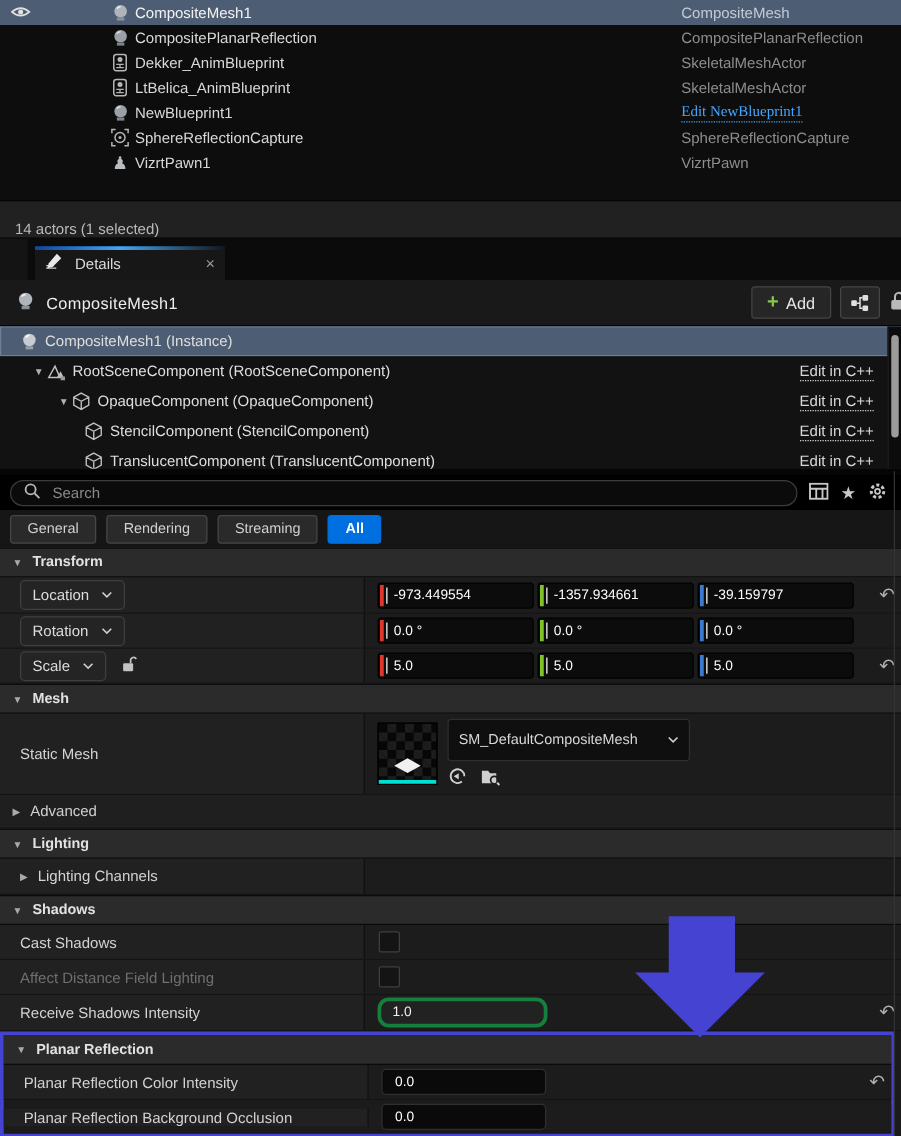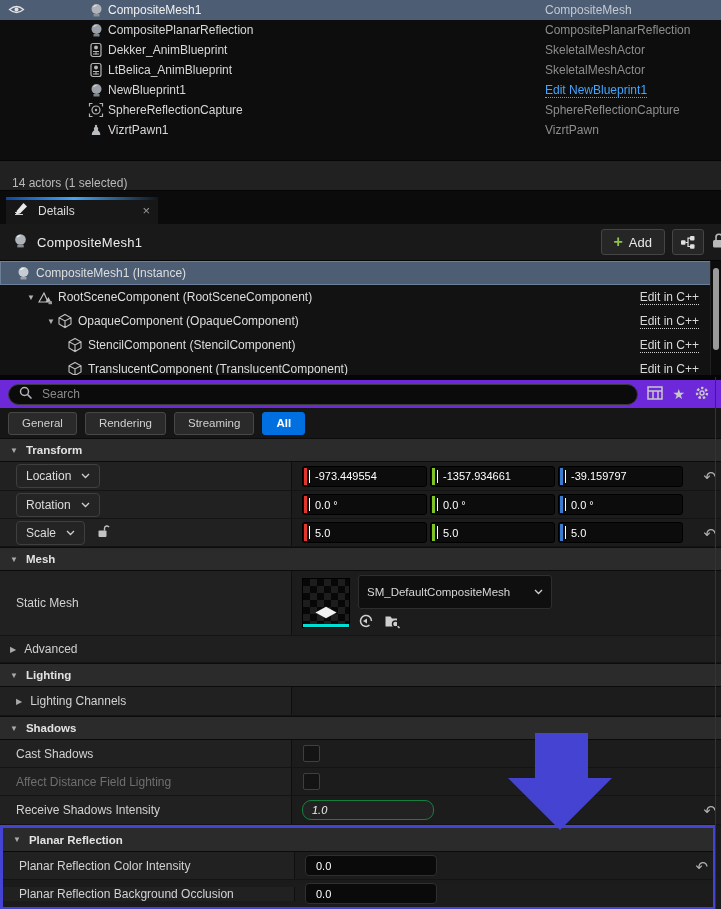--- a/index.html
+++ b/index.html
@@ -8,29 +8,29 @@
 
   
   .outliner{height:160px;background:#0d0d0d;}
   .o-row{height:20px;position:relative;display:flex;align-items:center;color:#d8d8d8;}
   .o-row.sel{background:#4d5d73;color:#f2f2f2;}
   .o-eye{position:absolute;left:8px;top:3px;}
   .o-icon{position:absolute;left:88px;top:2px;width:16px;height:16px;display:flex;align-items:center;justify-content:center;}
   .o-label{position:absolute;left:108px;white-space:nowrap;}
   .o-type{position:absolute;left:545px;color:#8d8d8d;white-space:nowrap;}
   .o-row.sel .o-type{color:#c3cad3;}
-  .o-type.link{color:#42a5ff;border-bottom:1px dotted #42a5ff;}
+  .o-type.link{color:#42a5ff;border-bottom:1px dotted #42a5ff;font-family:Liberation Serif, serif;}
   .pawn-glyph{font-size:14px;color:#b9bdc1;line-height:1;}
 
   
   .statusbar{height:29px;background:#212121;border-top:1px solid #050505;border-bottom:1px solid #050505;
     display:flex;align-items:flex-end;padding-left:12px;color:#b9b9b9;}
 
   
-  .tabbar{height:33px;background:#0b0b0b;position:relative;}
+  .tabbar{height:33px;background:#0b0b0b;position:relative;margin-left:22px;}
   .tab{position:absolute;left:6px;bottom:0;width:152px;height:27px;background:#171717;
     display:flex;align-items:center;padding:0 8px;box-sizing:border-box;}
   .tab::before{content:'';position:absolute;left:0;right:0;top:0;height:3px;
     background:linear-gradient(90deg,#0d47a1,#42a5f5 45%,#12161c 100%);}
   .tab-label{margin-left:8px;color:#dcdcdc;}
   .tab-close{margin-left:auto;color:#9a9a9a;font-size:13px;line-height:1;}
 
   
   .dheader{height:37px;background:#191919;display:flex;align-items:center;padding:0 0 0 12px;overflow:hidden;border-bottom:1px solid #060606;box-sizing:border-box;}
   .dtitle{margin-left:8px;font-size:13px;color:#ededed;letter-spacing:.3px;}
@@ -48,21 +48,21 @@
   .t-row.sel{background:#4d5d73;box-shadow:inset 0 0 0 1px #6b7f98;text-align:right;}
   .t-arrow{width:10px;font-size:8px;color:#b0b0b0;text-align:center;}
   .t-icon{width:18px;display:flex;align-items:center;justify-content:center;}
   .t-label{margin-left:4px;white-space:nowrap;}
   .t-link{margin-left:auto;margin-right:22px;color:#d8d8d8;border-bottom:1px dotted #cfcfcf;white-space:nowrap;}
   .t-track{position:absolute;right:0;top:0;bottom:0;width:10px;background:#0c0c0c;border-left:1px solid #1f1f1f;}
   .t-thumb{position:absolute;right:2px;top:7px;width:6px;height:82px;background:#9b9b9b;border-radius:3px;}
   .splitter{height:5px;background:#050505;}
 
   
-  .searchrow{height:28px;background:#6d28d9;display:flex;align-items:center;padding:0 11px 0 8px;gap:9px;overflow:hidden;}
+  .searchrow{height:28px;background:#000000;display:flex;align-items:center;padding:0 11px 0 8px;gap:9px;overflow:hidden;}
   .searchpill{width:640px;height:21px;background:#0b0b0b;border:1px solid #3c3c3c;border-radius:11px;
     display:flex;align-items:center;padding:0 10px;box-sizing:border-box;gap:7px;}
   .searchpill input{background:transparent;border:none;outline:none;color:#cfcfcf;font-size:12px;width:100%;
     font-family:"Liberation Sans","DejaVu Sans",sans-serif;}
   .searchpill input::placeholder{color:#8a8a8a;}
   .star{color:#c8c8c8;font-size:14px;line-height:1;}
   .chiprow{height:30px;background:#161616;display:flex;align-items:center;gap:8px;padding-left:8px;}
   .chip{height:21px;background:#2a2a2a;border:1px solid #474747;border-radius:3px;color:#d0d0d0;
     display:flex;align-items:center;padding:0 13px;font-size:11.5px;}
   .chip.active{background:#0070e0;border-color:#0070e0;color:#fff;font-weight:bold;}
@@ -81,22 +81,22 @@
   .reset{position:absolute;right:5px;top:50%;transform:translateY(-50%);color:#b0b0b0;font-size:15px;line-height:1;}
   .h28{height:28px;}.h27{height:27px;}
   .dd{height:22px;background:#242424;border:1px solid #3f3f3f;border-radius:4px;display:flex;align-items:center;
     gap:10px;padding:0 9px;color:#dcdcdc;font-size:12px;}
   .axisf{width:123px;height:19px;background:#0c0c0c;border:1px solid #000;border-radius:3px;
     position:relative;display:flex;align-items:center;margin-right:3px;overflow:hidden;}
   .axisf::before{content:'';position:absolute;left:1px;top:1px;bottom:1px;width:3px;background:var(--c);}
   .axisf::after{content:'';position:absolute;left:6px;top:3px;bottom:3px;width:1px;background:#fff;}
   .axisf span{margin-left:12px;color:#fff;font-size:11px;white-space:nowrap;}
   .checkbox{width:15px;height:15px;background:#141414;border:1px solid #3f3f3f;border-radius:2px;margin-left:1px;}
-  .roundf{width:121px;height:18px;background:#222;border:1px solid #15803d;border-radius:9px;
-    display:flex;align-items:center;padding-left:9px;color:#efefef;font-size:11px;font-style:italic;}
+  .roundf{width:121px;height:18px;background:#222;border:3px solid #15803d;border-radius:9px;
+    display:flex;align-items:center;padding-left:9px;color:#efefef;font-size:11px;}
   .darkf{width:120px;height:19px;background:#0a0a0a;border:1px solid #2f2f2f;border-radius:4px;
     display:flex;align-items:center;padding-left:10px;color:#fff;font-size:11px;}
   .advrow{height:26px;background:#1f1f1f;border-bottom:1px solid #141414;display:flex;align-items:center;
     gap:8px;padding-left:10px;color:#cfcfcf;}
 
   
   .smrow{height:64px;}
   .thumb{width:48px;height:50px;position:relative;border:1px solid #000;box-sizing:border-box;
     background:
       linear-gradient(45deg,#1d1d1d 25%,transparent 25%,transparent 75%,#1d1d1d 75%),

